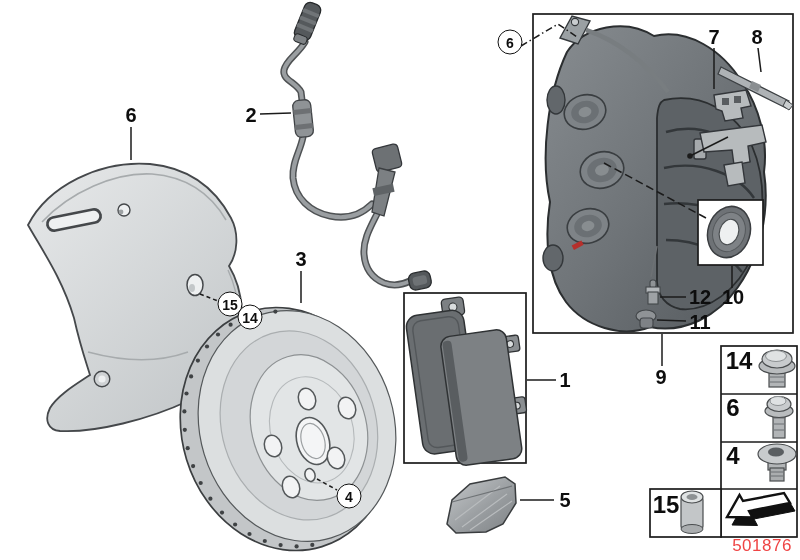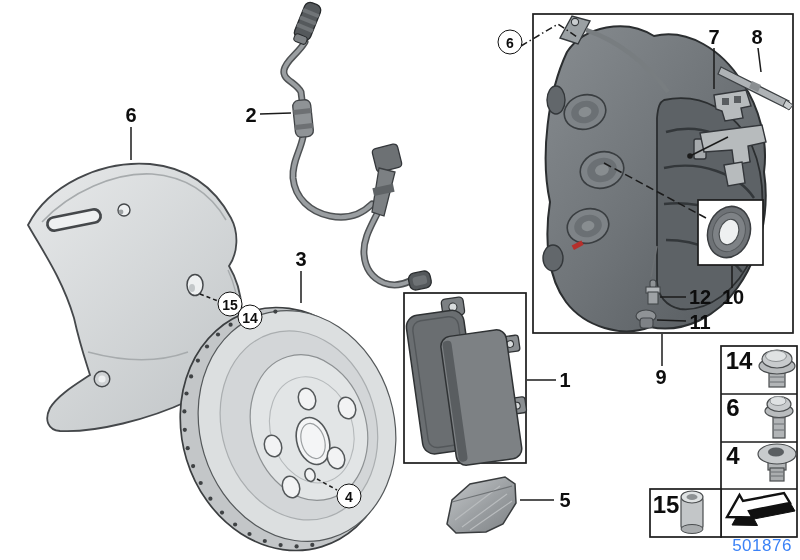--- a/index.html
+++ b/index.html
@@ -6,21 +6,21 @@
   .stage{position:relative;width:800px;height:560px;background:#fff;overflow:hidden;
          font-family:"Liberation Sans", sans-serif;}
   .stage svg{position:absolute;left:0;top:0;}
   .lbl{position:absolute;transform:translate(-50%,-50%);color:#0d0d0d;
        font-weight:bold;font-size:20px;line-height:1;white-space:nowrap;user-select:none;}
   .lbl.circ{width:23px;height:23px;border:1.8px solid #111;border-radius:50%;
        background:#fff;display:flex;align-items:center;justify-content:center;
        font-size:14px;}
   .lbl.leg{font-size:24px;}
   .fignum{position:absolute;transform:translate(-50%,-50%);font-size:17px;
-       color:#3b82f6;letter-spacing:.5px;font-weight:normal;}
+       color:#ef4444;letter-spacing:.5px;font-weight:normal;}
 </style>
 </head>
 <body>
 
 <div class="stage">
 <svg width="800" height="560" viewBox="0 0 800 560">
   <defs>
     <linearGradient id="calGrad" x1="0" y1="0" x2="1" y2="1">
       <stop offset="0" stop-color="#878c90"></stop>
           <stop offset="0.5" stop-color="#6f7478"></stop>

